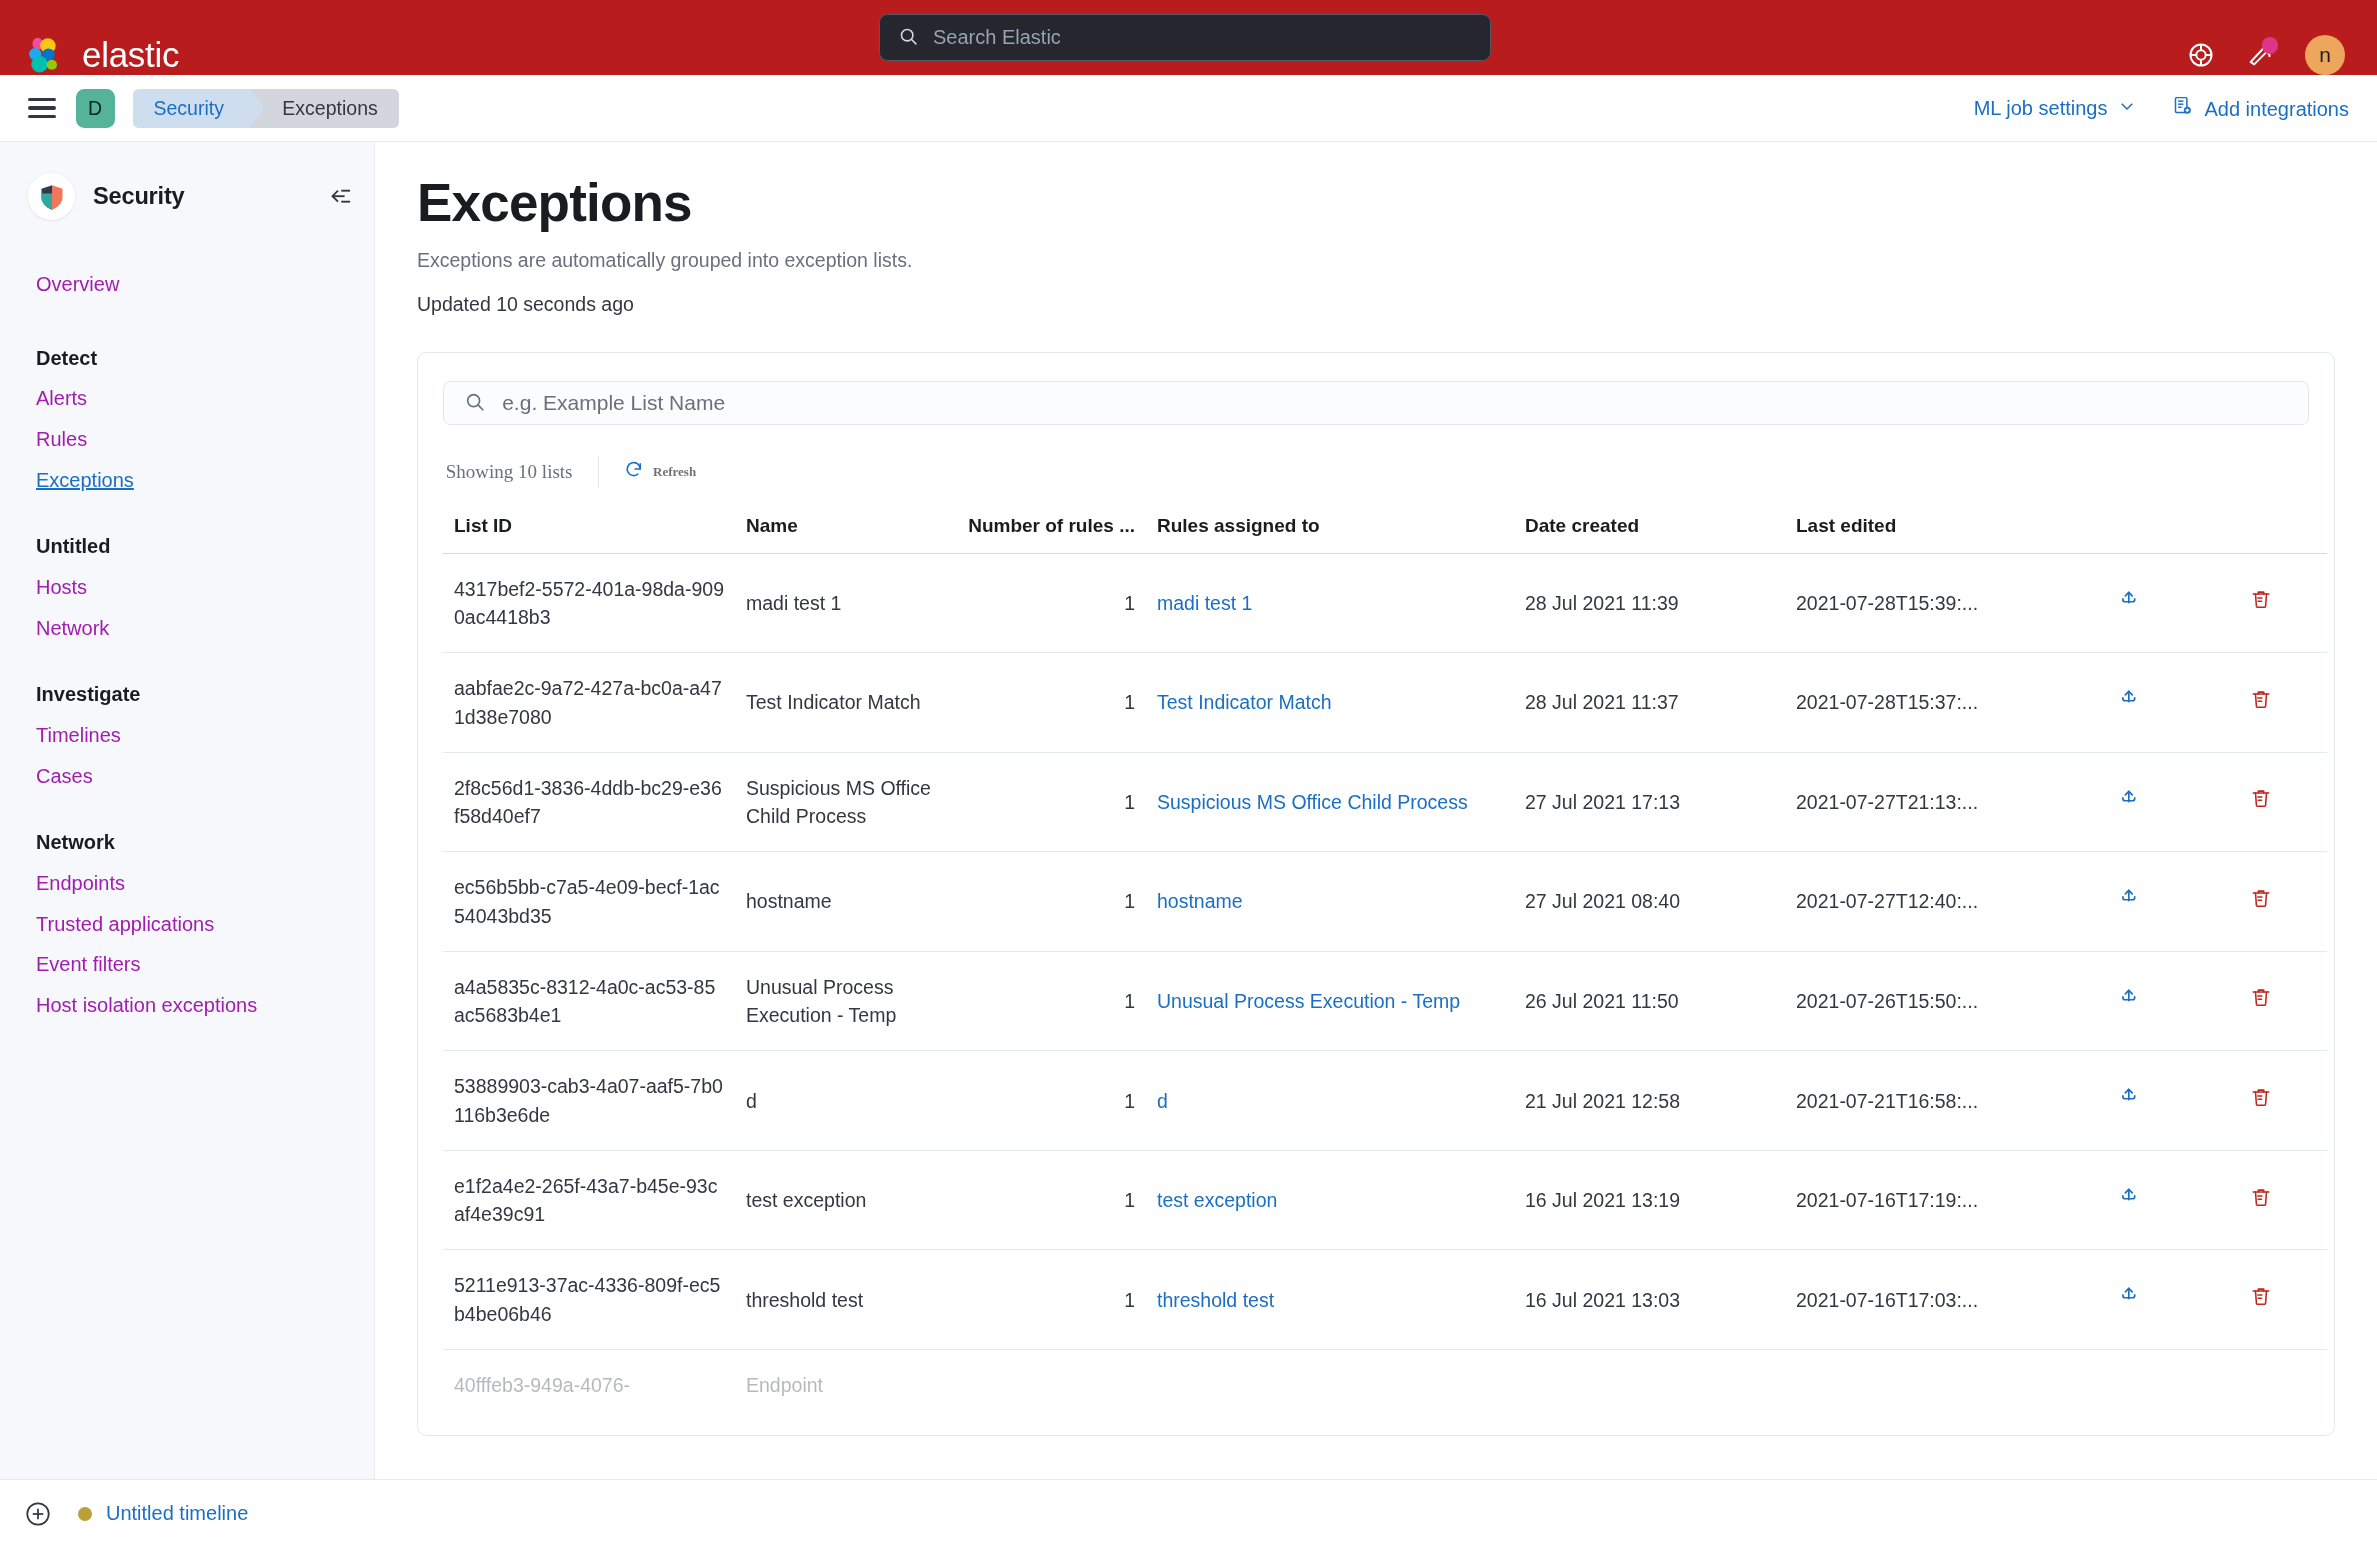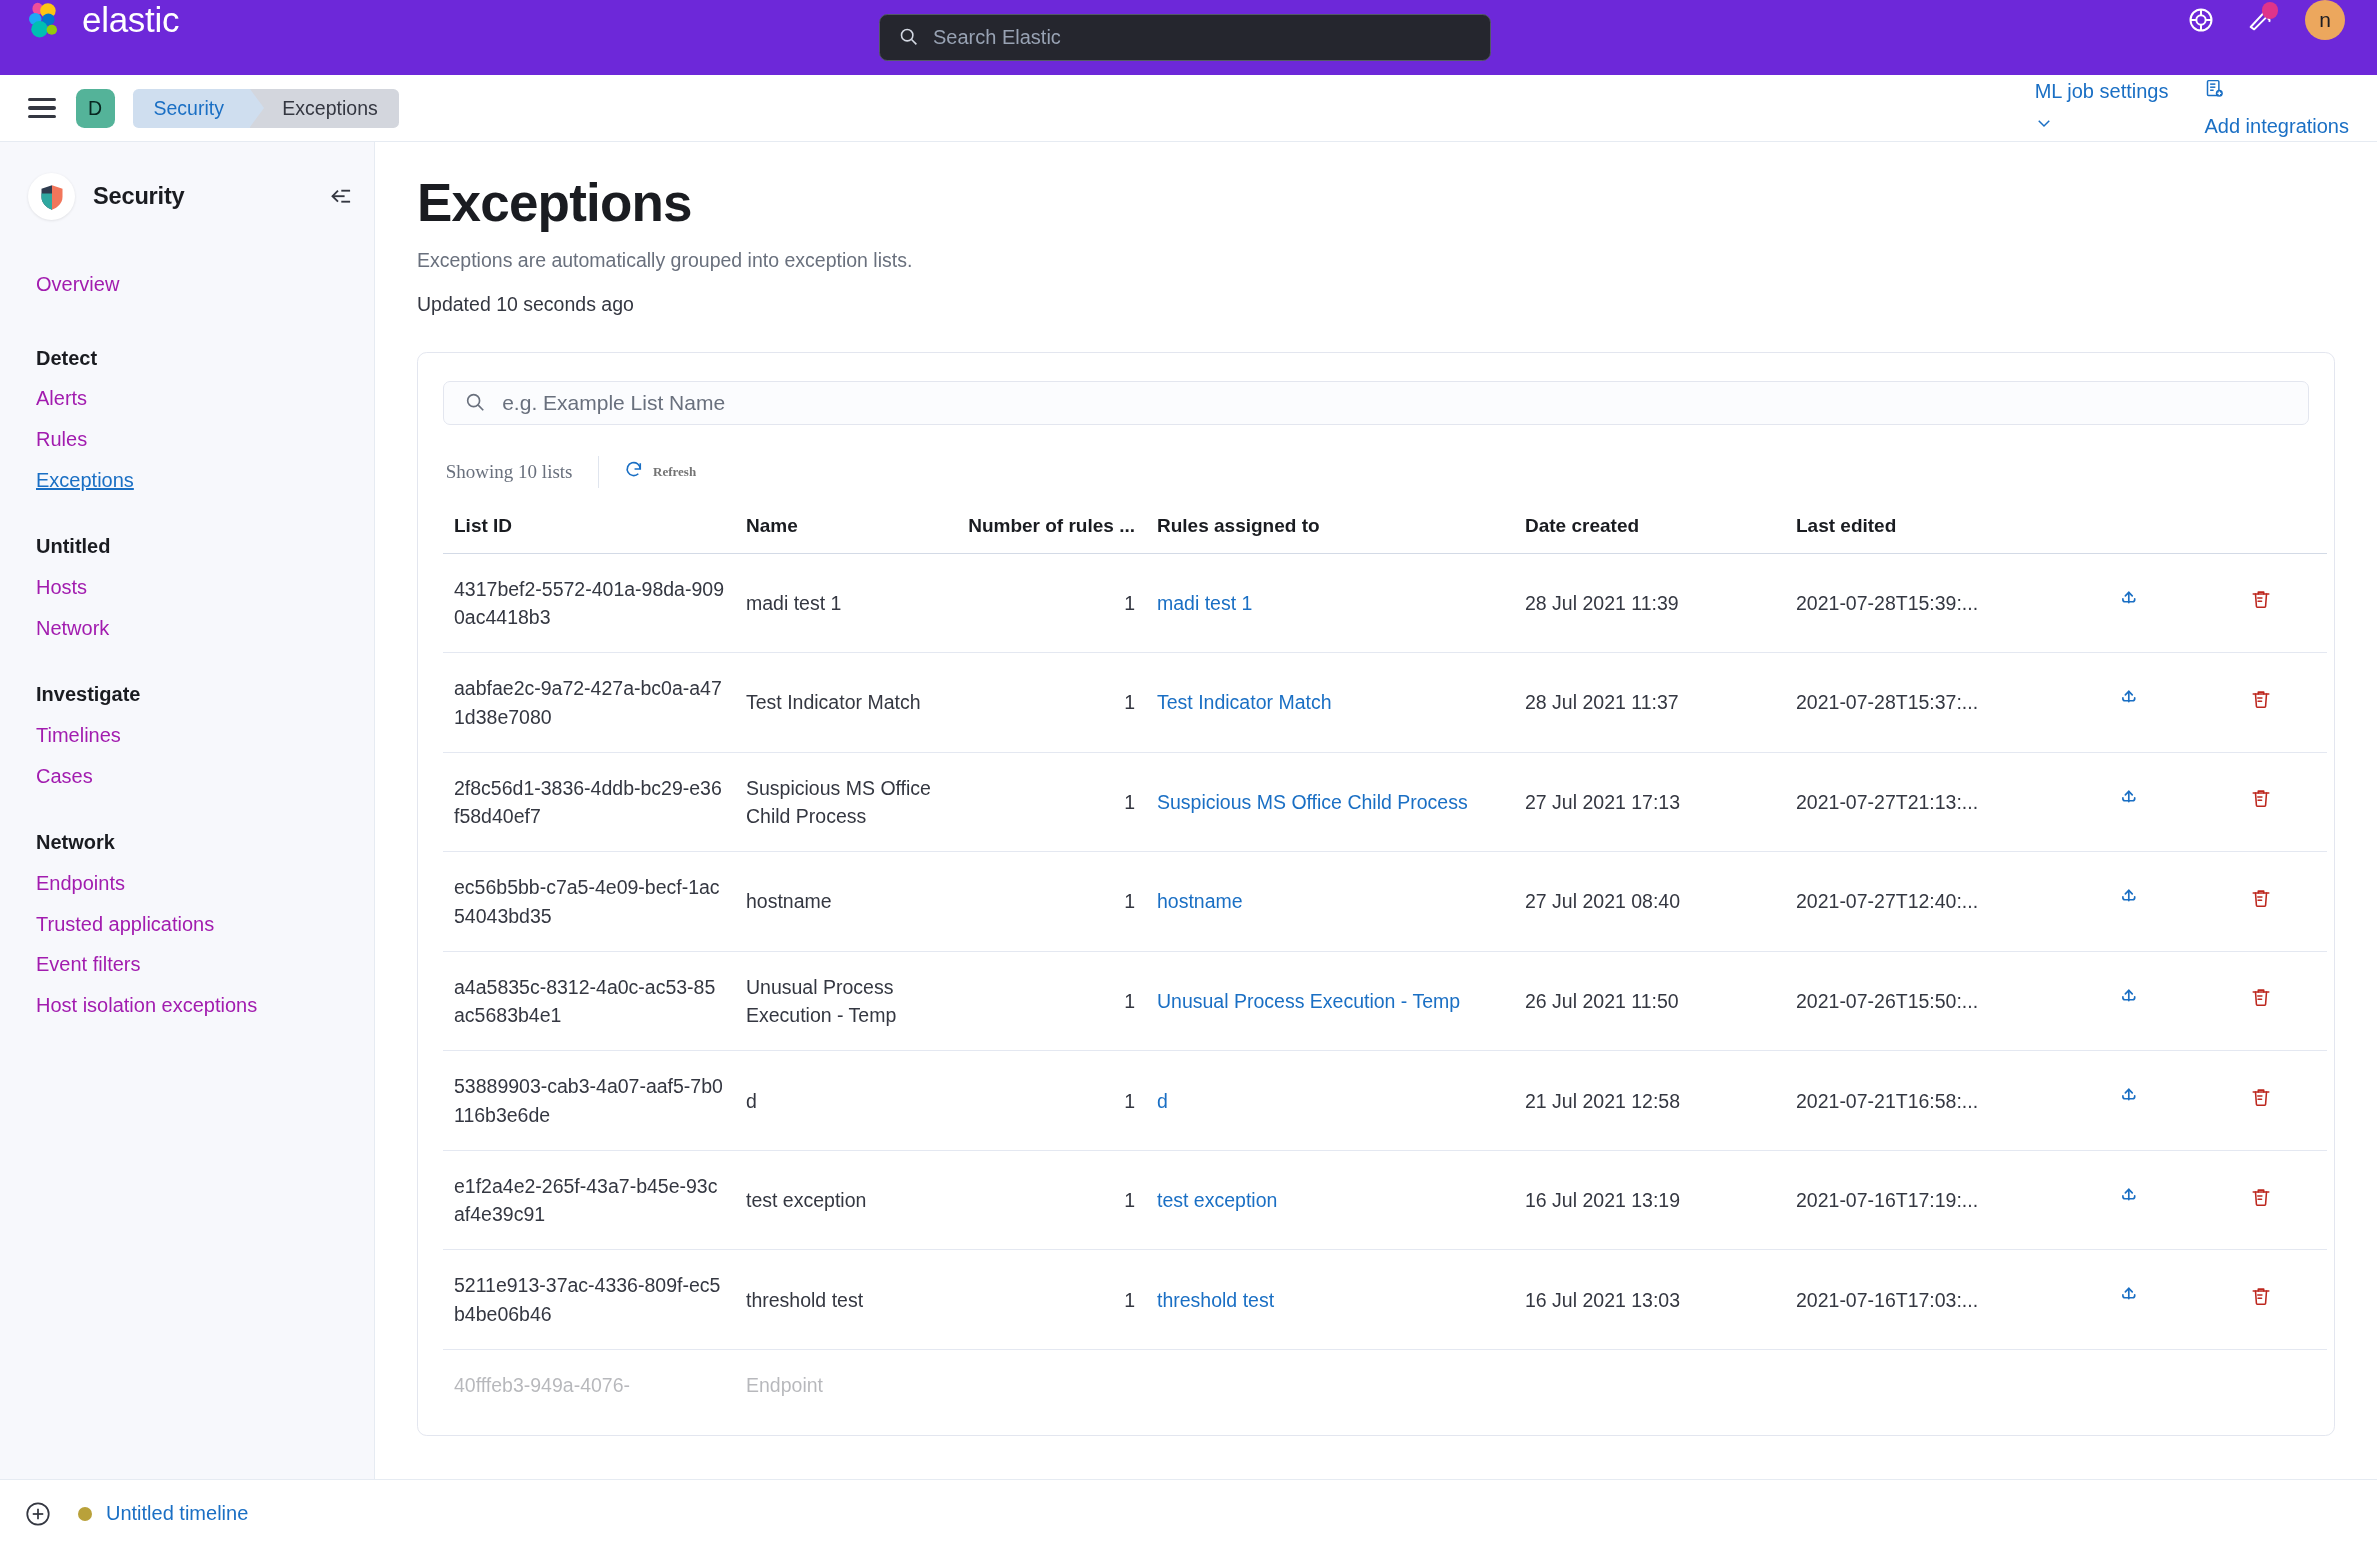--- a/index.html
+++ b/index.html
@@ -7,23 +7,23 @@
     width: 2377px; height: 1547px;
     font-family: "Liberation Sans", sans-serif;
     background: #ffffff;
     overflow: hidden;
   }
   body { display: flex; flex-direction: column; }
 
   
   .global-nav {
     height: 75px;
-    background: #6d28d9;
+    background: #b91c1c;
     display: flex;
-    align-items: flex-start;
+    align-items: flex-end;
     flex: 0 0 75px;
     position: relative;
   }
   .elastic-logo-wrap {
     display: flex; align-items: center; gap: 18px;
     margin-left: 25px;
   }
   .elastic-mark { width: 39px; height: 39px; display:block; }
   .elastic-word {
     color: #ffffff; font-size: 35px; letter-spacing: -0.3px;
@@ -93,22 +93,22 @@
     z-index: 2;
   }
   .crumb.c2 {
     background: #d3d6dd; color: #343741;
     border-radius: 0 5.6px 5.6px 0; padding-left: 32px;
   }
   .crumb-right {
     margin-left: auto; display: flex; align-items: center; gap: 36px;
   }
   .hdr-link {
-    display: flex; align-items: flex-start; gap: 11px;
-    color: #1a6fc4; font-size: 20px; cursor: pointer; font-weight:400;flex-direction:column;
+    display: flex; align-items: flex-end; gap: 11px;
+    color: #1a6fc4; font-size: 20px; cursor: pointer; font-weight:400;
   }
 
   
   .body-split { flex: 1 1 auto; display: flex; min-height: 0; position: relative; }
 
   
   .sidebar {
     width: 375px; flex: 0 0 375px;
     background: #f7f8fc;
     border-right: 1.4px solid #e6ebf2;

